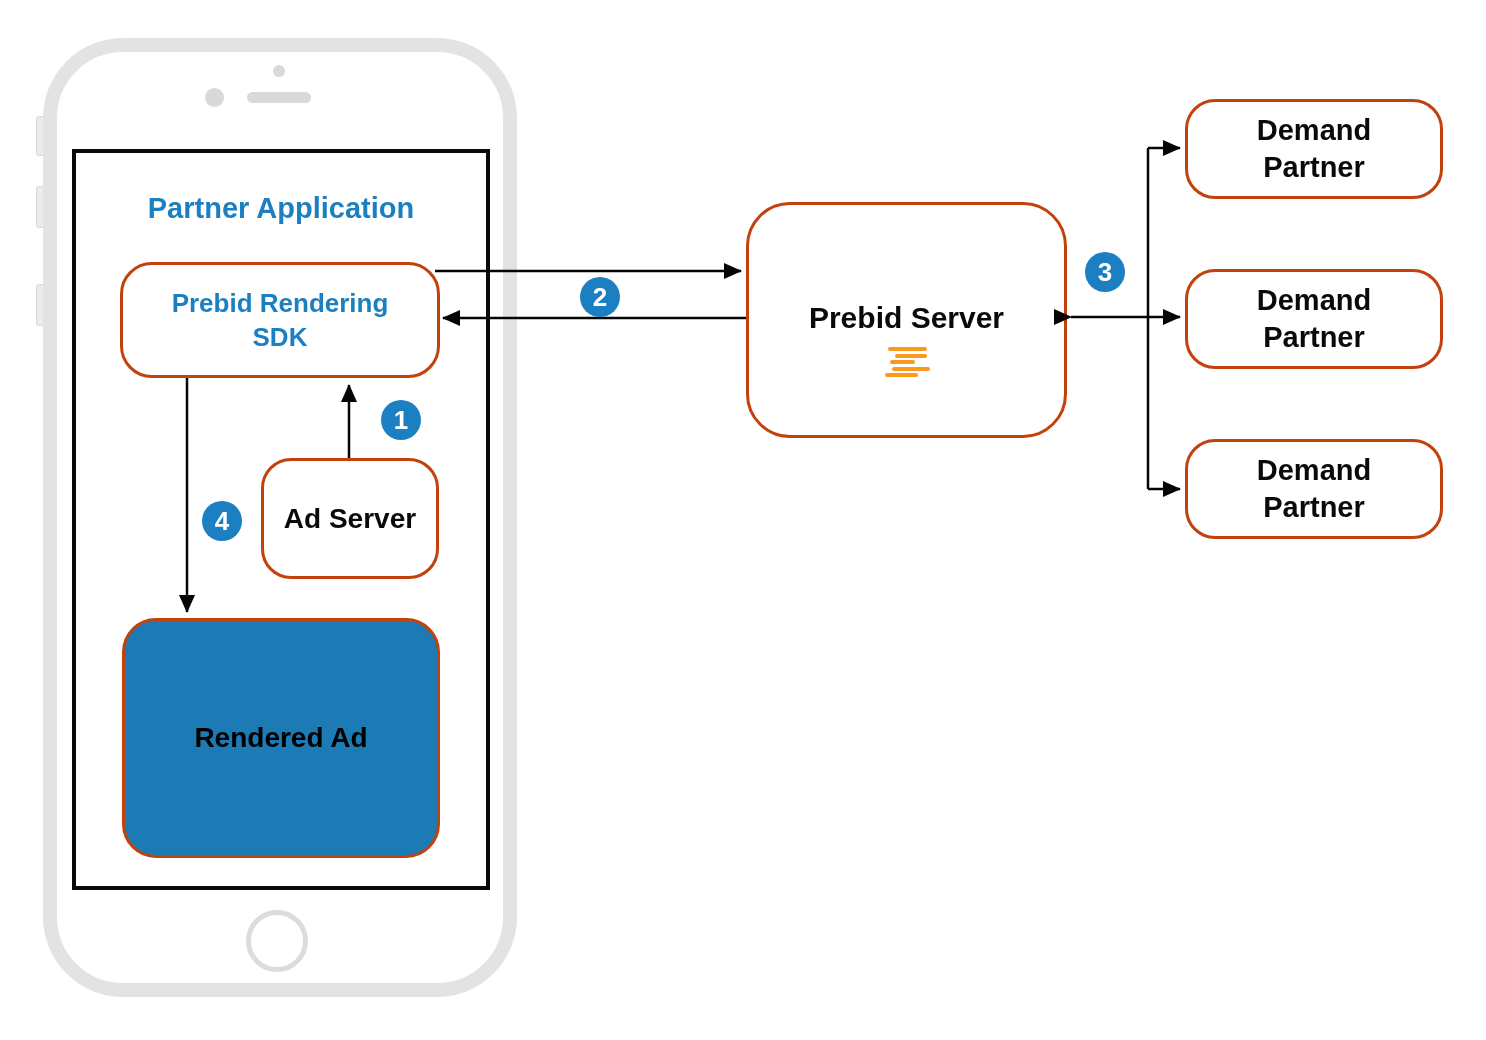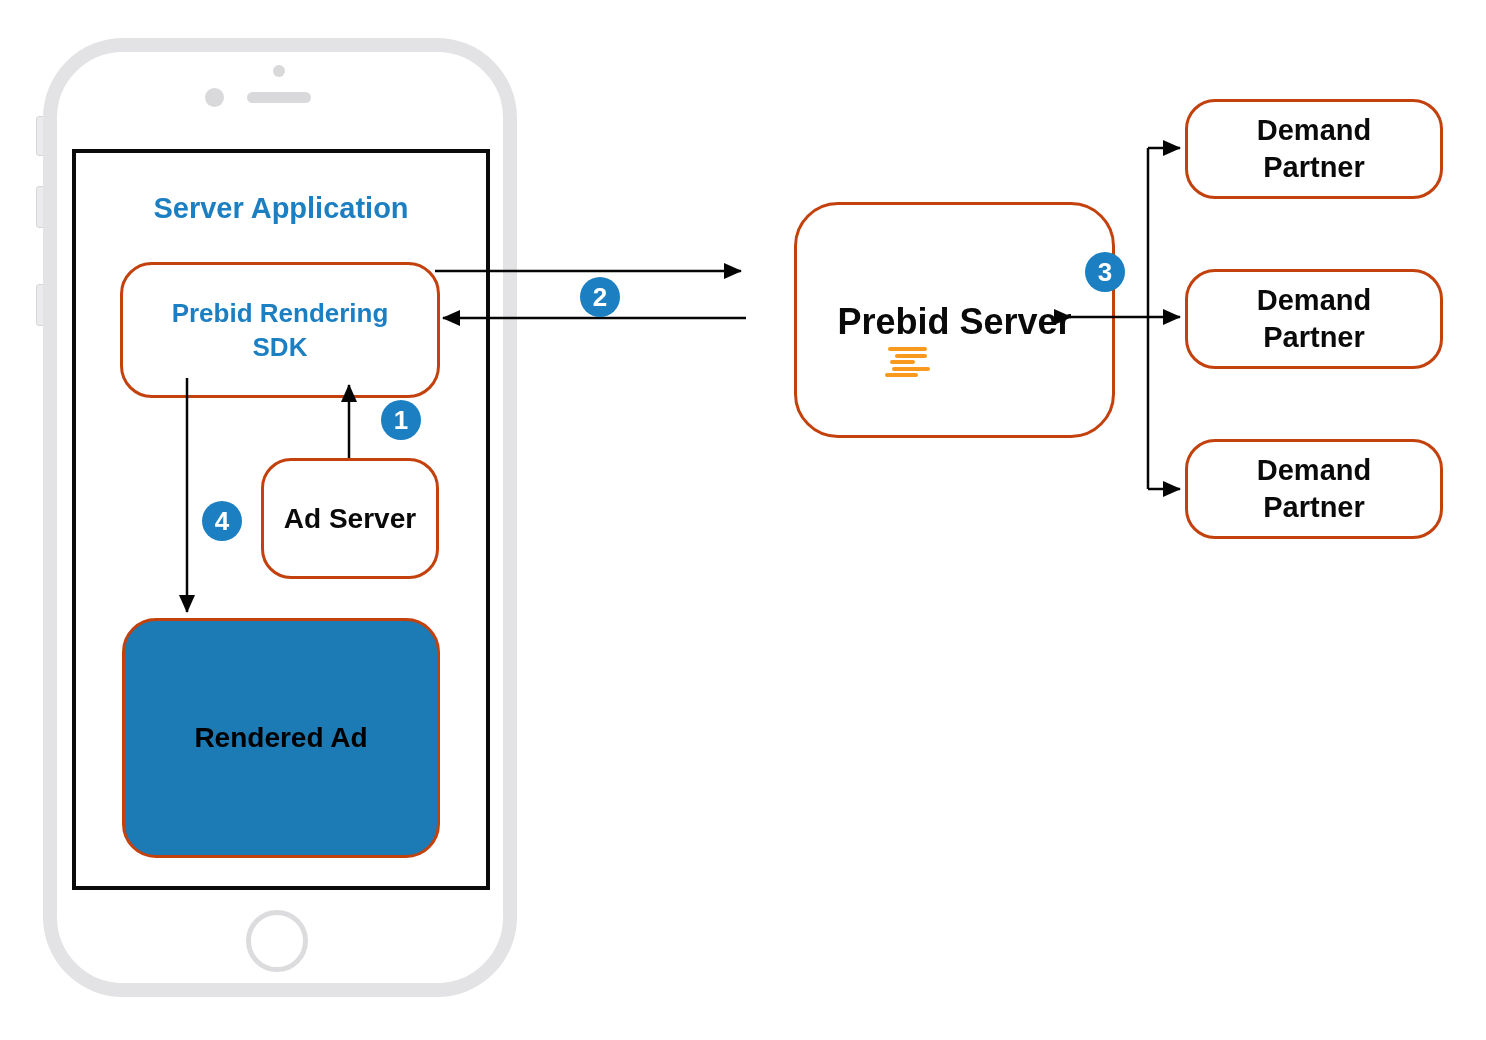--- a/index.html
+++ b/index.html
@@ -36,28 +36,28 @@
     font-size:29px; font-weight:bold; color:#1b7fc2; z-index:3;
   }
 
   
   .node {
     position:absolute; box-sizing:border-box; border:3px solid #c2410c;
     background:#ffffff; display:flex; align-items:center; justify-content:center;
     text-align:center; font-weight:bold; color:#0a0a0a; z-index:3;
   }
   .node .lbl { white-space:pre-line; }
-  .sdk      { left:120px; top:262px; width:320px; height:136px; border-radius:32px;
+  .sdk      { left:120px; top:262px; width:320px; height:116px; border-radius:32px;
               color:#1b7fc2; font-size:26px; line-height:34px; }
   .adlayout { left:261px; top:458px; width:178px; height:121px; border-radius:30px;
               font-size:28px; }
   .rendered { left:122px; top:618px; width:318px; height:240px; border-radius:34px;
               background:#1c7ab5; color:#000000; font-size:28px; }
   .server   { left:746px; top:202px; width:321px; height:236px; border-radius:44px;
-              font-size:36px;margin-left:48px; }
+              font-size:30px; }
   .server .lbl { position:absolute; left:0; right:0; top:96px; }
   .partner  { left:1185px; width:258px; height:100px; border-radius:30px;
               font-size:29px; line-height:37px; }
   .p1 { top:99px; } .p2 { top:269px; } .p3 { top:439px; }
 
   
   .prebid-logo { position:absolute; left:884px; top:345px; width:48px; height:33px; z-index:4; }
   .prebid-logo i { position:absolute; display:block; height:4px; border-radius:2px; background:#f9991d; }
   .pl1 { left:4px;  top:2px;  width:39px; }
   .pl2 { left:11px; top:9px;  width:32px; }
@@ -87,21 +87,21 @@
   <div class="side-btn" style="top:186px;height:40px;"></div>
   <div class="side-btn" style="top:284px;height:40px;"></div>
 
   <div class="phone"></div>
   <div class="hw cam-small"></div>
   <div class="hw cam-large"></div>
   <div class="hw speaker"></div>
   <div class="home-btn"></div>
 
   <div class="screen"></div>
-  <div class="app-title">Server Application</div>
+  <div class="app-title">Partner Application</div>
 
   <div class="node sdk">
     <span class="lbl">Prebid Rendering
 SDK</span>
   </div>
 
   <div class="node adlayout">
     <span class="lbl">Ad Server</span>
   </div>
 

